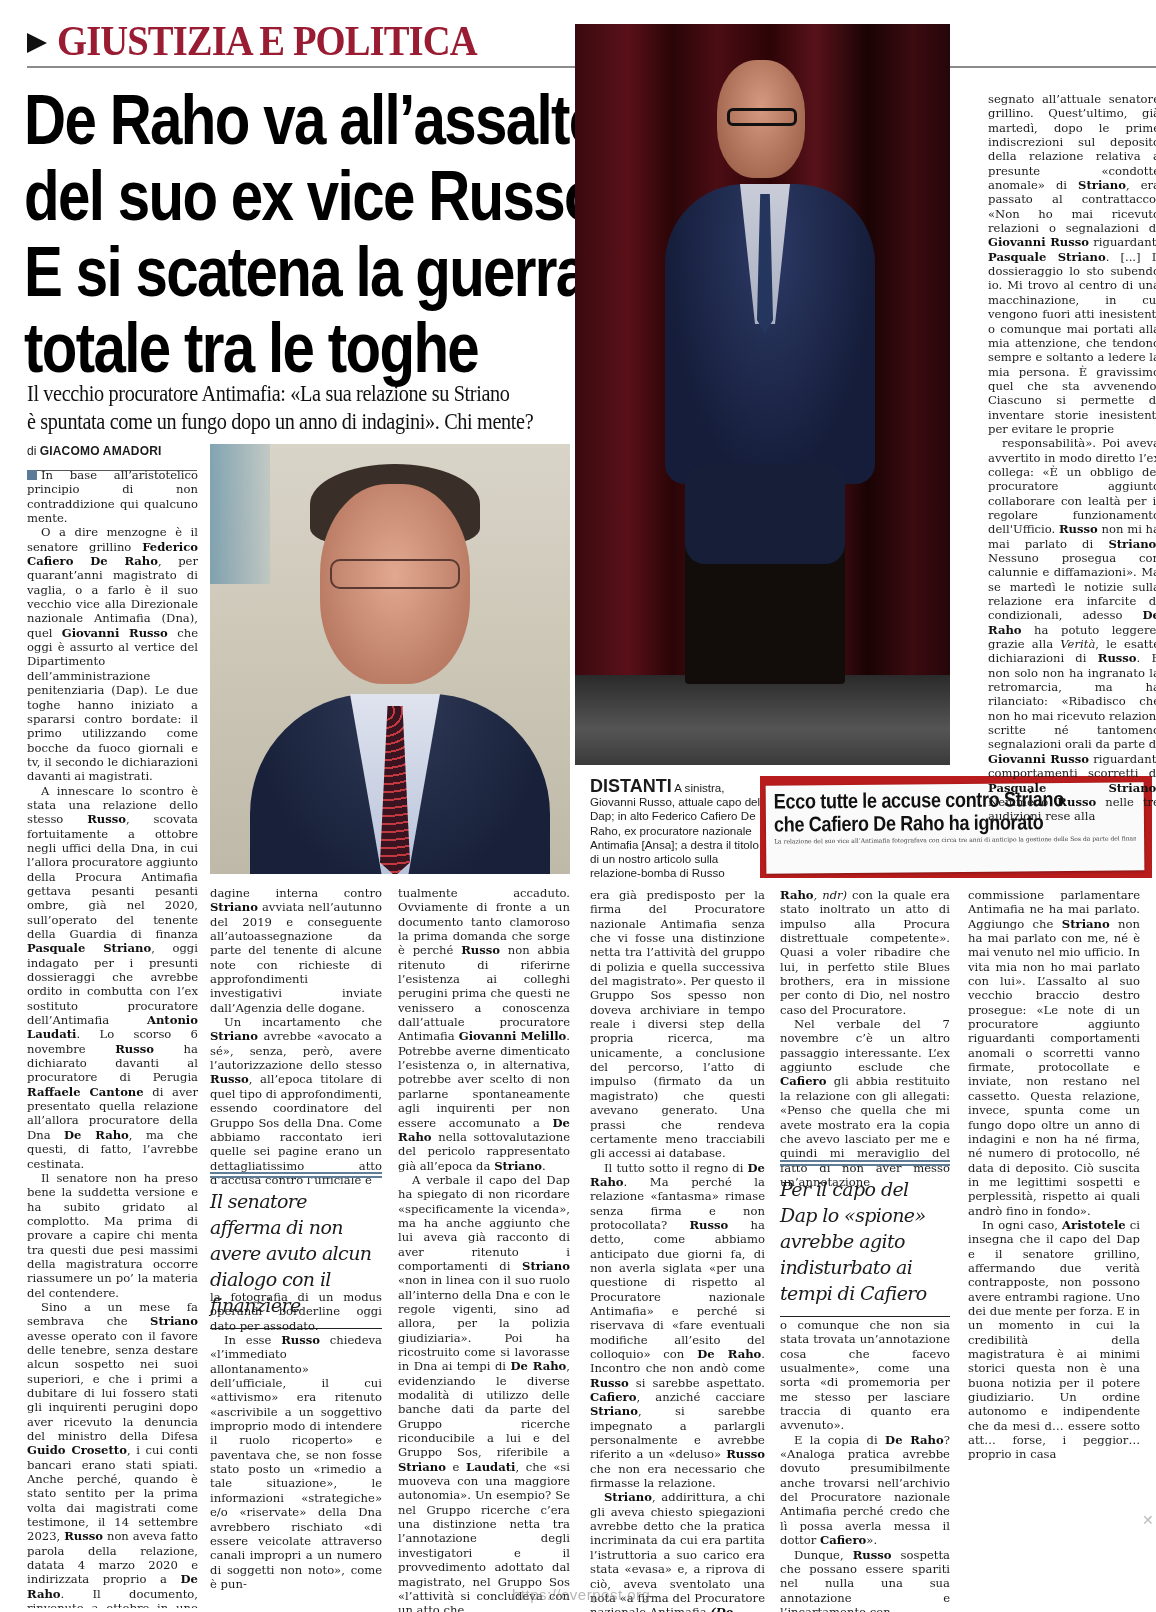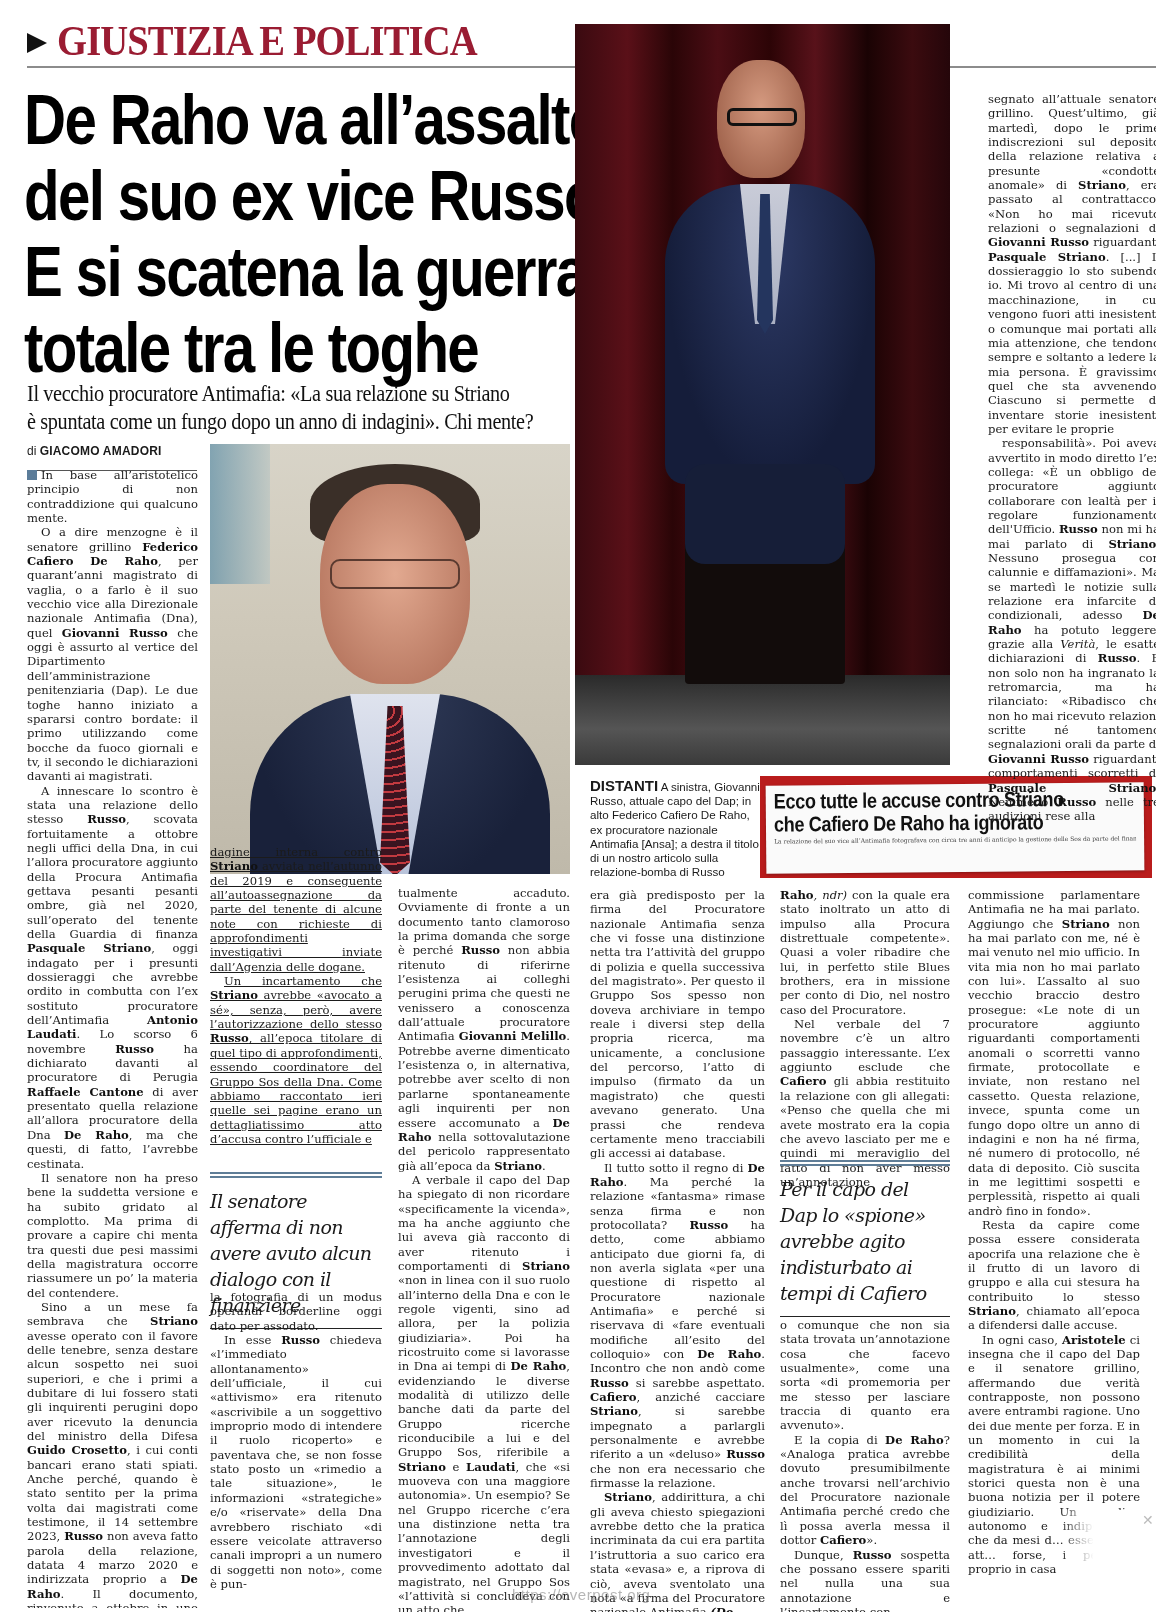--- a/index.html
+++ b/index.html
@@ -20,21 +20,21 @@
   #byline { position: absolute; left: 27px; top: 444px; width: 170px; padding-bottom: 12px; border-bottom: 1px solid #555; font-family: "Liberation Sans", sans-serif; font-size: 12px; white-space: nowrap; }
   #byline b { font-weight: bold; letter-spacing: 0.2px; }
 
   .col { position: absolute; font-family: "DejaVu Serif", serif; font-size: 11.6px; line-height: 14.35px; text-align: justify; hyphens: manual; color: #1b1b1b; }
   .col p { margin: 0; text-indent: 14px; }
   .col p.no-indent { text-indent: 0; }
   .col b { font-weight: bold; color: #111; }
   .dropsq { display: inline-block; width: 10px; height: 10px; background: #5b7c99; margin-right: 4px; vertical-align: -1px; }
 
   #col1 { left: 27px; top: 468px; width: 171px; height: 1140px; overflow: hidden; }
-  #col2 { left: 210px; top: 845px; width: 172px; text-decoration: underline; }
+  #col2 { left: 210px; top: 886px; width: 172px; }
   #col2b { left: 210px; top: 1290px; width: 172px; }
   #col3 { left: 398px; top: 886px; width: 172px; }
   #col4 { left: 590px; top: 888px; width: 175px; }
   #col5 { left: 780px; top: 888px; width: 170px; }
   #col5b { left: 780px; top: 1318px; width: 170px; }
   #col6 { left: 968px; top: 92px; width: 172px; margin-left: 20px; }
   #col6b { left: 968px; top: 888px; width: 172px; height: 720px; overflow: hidden; }
 
   .pullquote { position: absolute; border-top: 6px double #5f7d97; border-bottom: 1px solid #222; padding: 10px 0 10px 0; font-family: "DejaVu Serif", serif; font-style: italic; font-size: 19px; line-height: 26px; color: #1b1b1b; letter-spacing: -0.6px; }
   #pull1 { left: 210px; top: 1172px; width: 172px; }
@@ -56,21 +56,21 @@
     background: linear-gradient(180deg, #d8d4c8 0%, #cfc9ba 40%, #bfb9aa 100%); }
   #photo-russo .bgblur { position: absolute; left: 0; top: 0; width: 60px; height: 140px; background: linear-gradient(90deg, #5d8fa8, #b9c5c3); opacity: 0.7; }
   #photo-russo .suit { position: absolute; left: 40px; top: 250px; width: 300px; height: 200px; background: radial-gradient(ellipse at 50% 0%, #2f3a57, #19213a 70%); border-radius: 120px 120px 0 0; }
   #photo-russo .shirt { position: absolute; left: 140px; top: 250px; width: 90px; height: 180px; background: linear-gradient(180deg, #dfe3ee, #b8c3da); clip-path: polygon(0 0,100% 0,65% 100%,35% 100%); }
   #photo-russo .tie { position: absolute; left: 170px; top: 262px; width: 30px; height: 170px; background: repeating-radial-gradient(circle at 5px 5px, #c23a40 0 2px, #3a1420 2px 8px); clip-path: polygon(25% 0,75% 0,100% 92%,50% 100%,0 92%); }
   #photo-russo .head { position: absolute; left: 110px; top: 40px; width: 150px; height: 200px; background: radial-gradient(ellipse at 50% 45%, #e2a990, #b77760 80%); border-radius: 45% 45% 42% 42%; }
   #photo-russo .hair { position: absolute; left: 100px; top: 20px; width: 170px; height: 80px; background: #3a2f28; border-radius: 50% 50% 20% 20%; }
   #photo-russo .glasses { position: absolute; left: 120px; top: 115px; width: 130px; height: 30px; border: 2px solid #5a3a30; border-radius: 10px; box-sizing: border-box; }
 
   #caption { position: absolute; left: 590px; top: 779px; width: 175px; font-family: "Liberation Sans", sans-serif; font-size: 11.6px; line-height: 14.2px; color: #1b1b1b; }
-  #caption b { font-family: "Liberation Sans", sans-serif; font-weight: 900; font-size: 15px; }
+  #caption b { font-family: "Liberation Sans", sans-serif; font-weight: 900; font-size: 18px; }
 
   #clipping { position: absolute; left: 760px; top: 776px; width: 392px; height: 102px; background: #b91c1c; }
   #clipping .paper { position: absolute; left: 6px; top: 8px; right: 8px; bottom: 6px; background: #fafafa; box-shadow: 0 1px 3px rgba(0,0,0,0.3); padding: 4px 8px; box-sizing: border-box; transform: rotate(-0.5deg); }
   #clipping .clip-title { font-family: "Liberation Sans", sans-serif; font-weight: 900; font-size: 21px; line-height: 23px; color: #111; letter-spacing: -0.4px; transform: scaleX(0.86); transform-origin: left top; white-space: nowrap; width: 440px; }
   #clipping .clip-body { font-family: "DejaVu Serif", serif; font-size: 6px; line-height: 8px; color: #444; margin-top: 2px; white-space: nowrap; overflow: hidden; }
 
   #watermark { position: absolute; left: 512px; top: 1586px; font-family: "Liberation Sans", sans-serif; font-size: 15px; color: rgba(120,120,120,0.55); letter-spacing: 0.5px; }
   #close-x { position: absolute; left: 1142px; top: 1512px; font-family: "DejaVu Sans", sans-serif; font-size: 14px; color: #bbb; }
   #fade-out { position: absolute; left: 1060px; top: 1510px; width: 96px; height: 102px; background: linear-gradient(90deg, rgba(255,255,255,0) 0%, #fff 35%); }
 </style>
@@ -169,19 +169,18 @@
     <p class="no-indent"><span>o comunque che non sia stata trovata un’annotazione cosa che facevo usualmente», come una sorta «di promemoria per me stesso per lasciare traccia di quanto era avvenuto».</span></p>
     <p><span>E la copia di </span><b>De Raho</b><span>? «Analoga pratica avrebbe dovuto presumibilmente anche trovarsi nell’archivio del Procuratore nazionale Antimafia perché credo che lì possa averla messa il dottor </span><b>Cafiero</b><span>».</span></p>
     <p><span>Dunque, </span><b>Russo</b><span> sospetta che possano essere spariti nel nulla una sua annotazione e l’incartamento con-</span></p>
   </div>
 <div class="col" id="col6">
     <p class="no-indent"><span>segnato all’attuale senatore grillino. Quest’ultimo, già martedì, dopo le prime indiscrezioni sul deposito della relazione relativa a presunte «condotte anomale» di </span><b>Striano</b><span>, era passato al contrattacco: «Non ho mai ricevuto relazioni o segnalazioni di </span><b>Giovanni Russo</b><span> riguardanti </span><b>Pasquale Striano</b><span>. [...] Il dossieraggio lo sto subendo io. Mi trovo al centro di una macchinazione, in cui vengono fuori atti inesistenti o comunque mai portati alla mia attenzione, che tendono sempre e soltanto a ledere la mia persona. È gravissimo quel che sta avvenendo. Ciascuno si permette di inventare storie inesistenti per evitare le proprie</span></p>
     <p><span>responsabilità». Poi aveva avvertito in modo diretto l’ex collega: «È un obbligo del procuratore aggiunto collaborare con lealtà per il regolare funzionamento dell'Ufficio. </span><b>Russo</b><span> non mi ha mai parlato di </span><b>Striano</b><span>. Nessuno prosegua con calunnie e diffamazioni». Ma se martedì le notizie sulla relazione era infarcite di condizionali, adesso </span><b>De Raho</b><span> ha potuto leggere, grazie alla </span><i>Verità</i><span>, le esatte dichiarazioni di </span><b>Russo</b><span>. E non solo non ha ingranato la retromarcia, ma ha rilanciato: «Ribadisco che non ho mai ricevuto relazioni scritte né tantomeno segnalazioni orali da parte di </span><b>Giovanni Russo</b><span> riguardanti comportamenti scorretti di </span><b>Pasquale Striano</b><span>. Nemmeno </span><b>Russo</b><span> nelle tre audizioni rese alla</span></p>
   </div>
 <div class="col" id="col6b">
     <p class="no-indent"><span>commissione parlamentare Antimafia ne ha mai parlato. Aggiungo che </span><b>Striano</b><span> non ha mai parlato con me, né è mai venuto nel mio ufficio. In vita mia non ho mai parlato con lui». L’assalto al suo vecchio braccio destro prosegue: «Le note di un procuratore aggiunto riguardanti comportamenti anomali o scorretti vanno firmate, protocollate e inviate, non restano nel cassetto. Questa relazione, invece, spunta come un fungo dopo oltre un anno di indagini e non ha né firma, né numero di protocollo, né data di deposito. Ciò suscita in me legittimi sospetti e perplessità, rispetto ai quali andrò fino in fondo».</span></p>
-    <p><span>Resta da capire come possa essere considerata apocrifa una relazione che è il frutto di un lavoro di gruppo e alla cui stesura ha contribuito lo stesso </span><b>Striano</b><span>, chiamato all’epoca a difendersi dalle accuse.</span></p>
     <p><span>In ogni caso, </span><b>Aristotele</b><span> ci insegna che il capo del Dap e il senatore grillino, affermando due verità contrapposte, non possono avere entrambi ragione. Uno dei due mente per forza. E in un momento in cui la credibilità della magistratura è ai minimi storici questa non è una buona notizia per il potere giudiziario. Un ordine autonomo e indipendente che da mesi d… essere sotto att… forse, i peggior… proprio in casa</span></p>
   </div>
 
 <div id="fade-out"></div>
 <div id="close-x">✕</div>
 <div id="watermark">https://overpost.org</div>
 
 </body></html>

